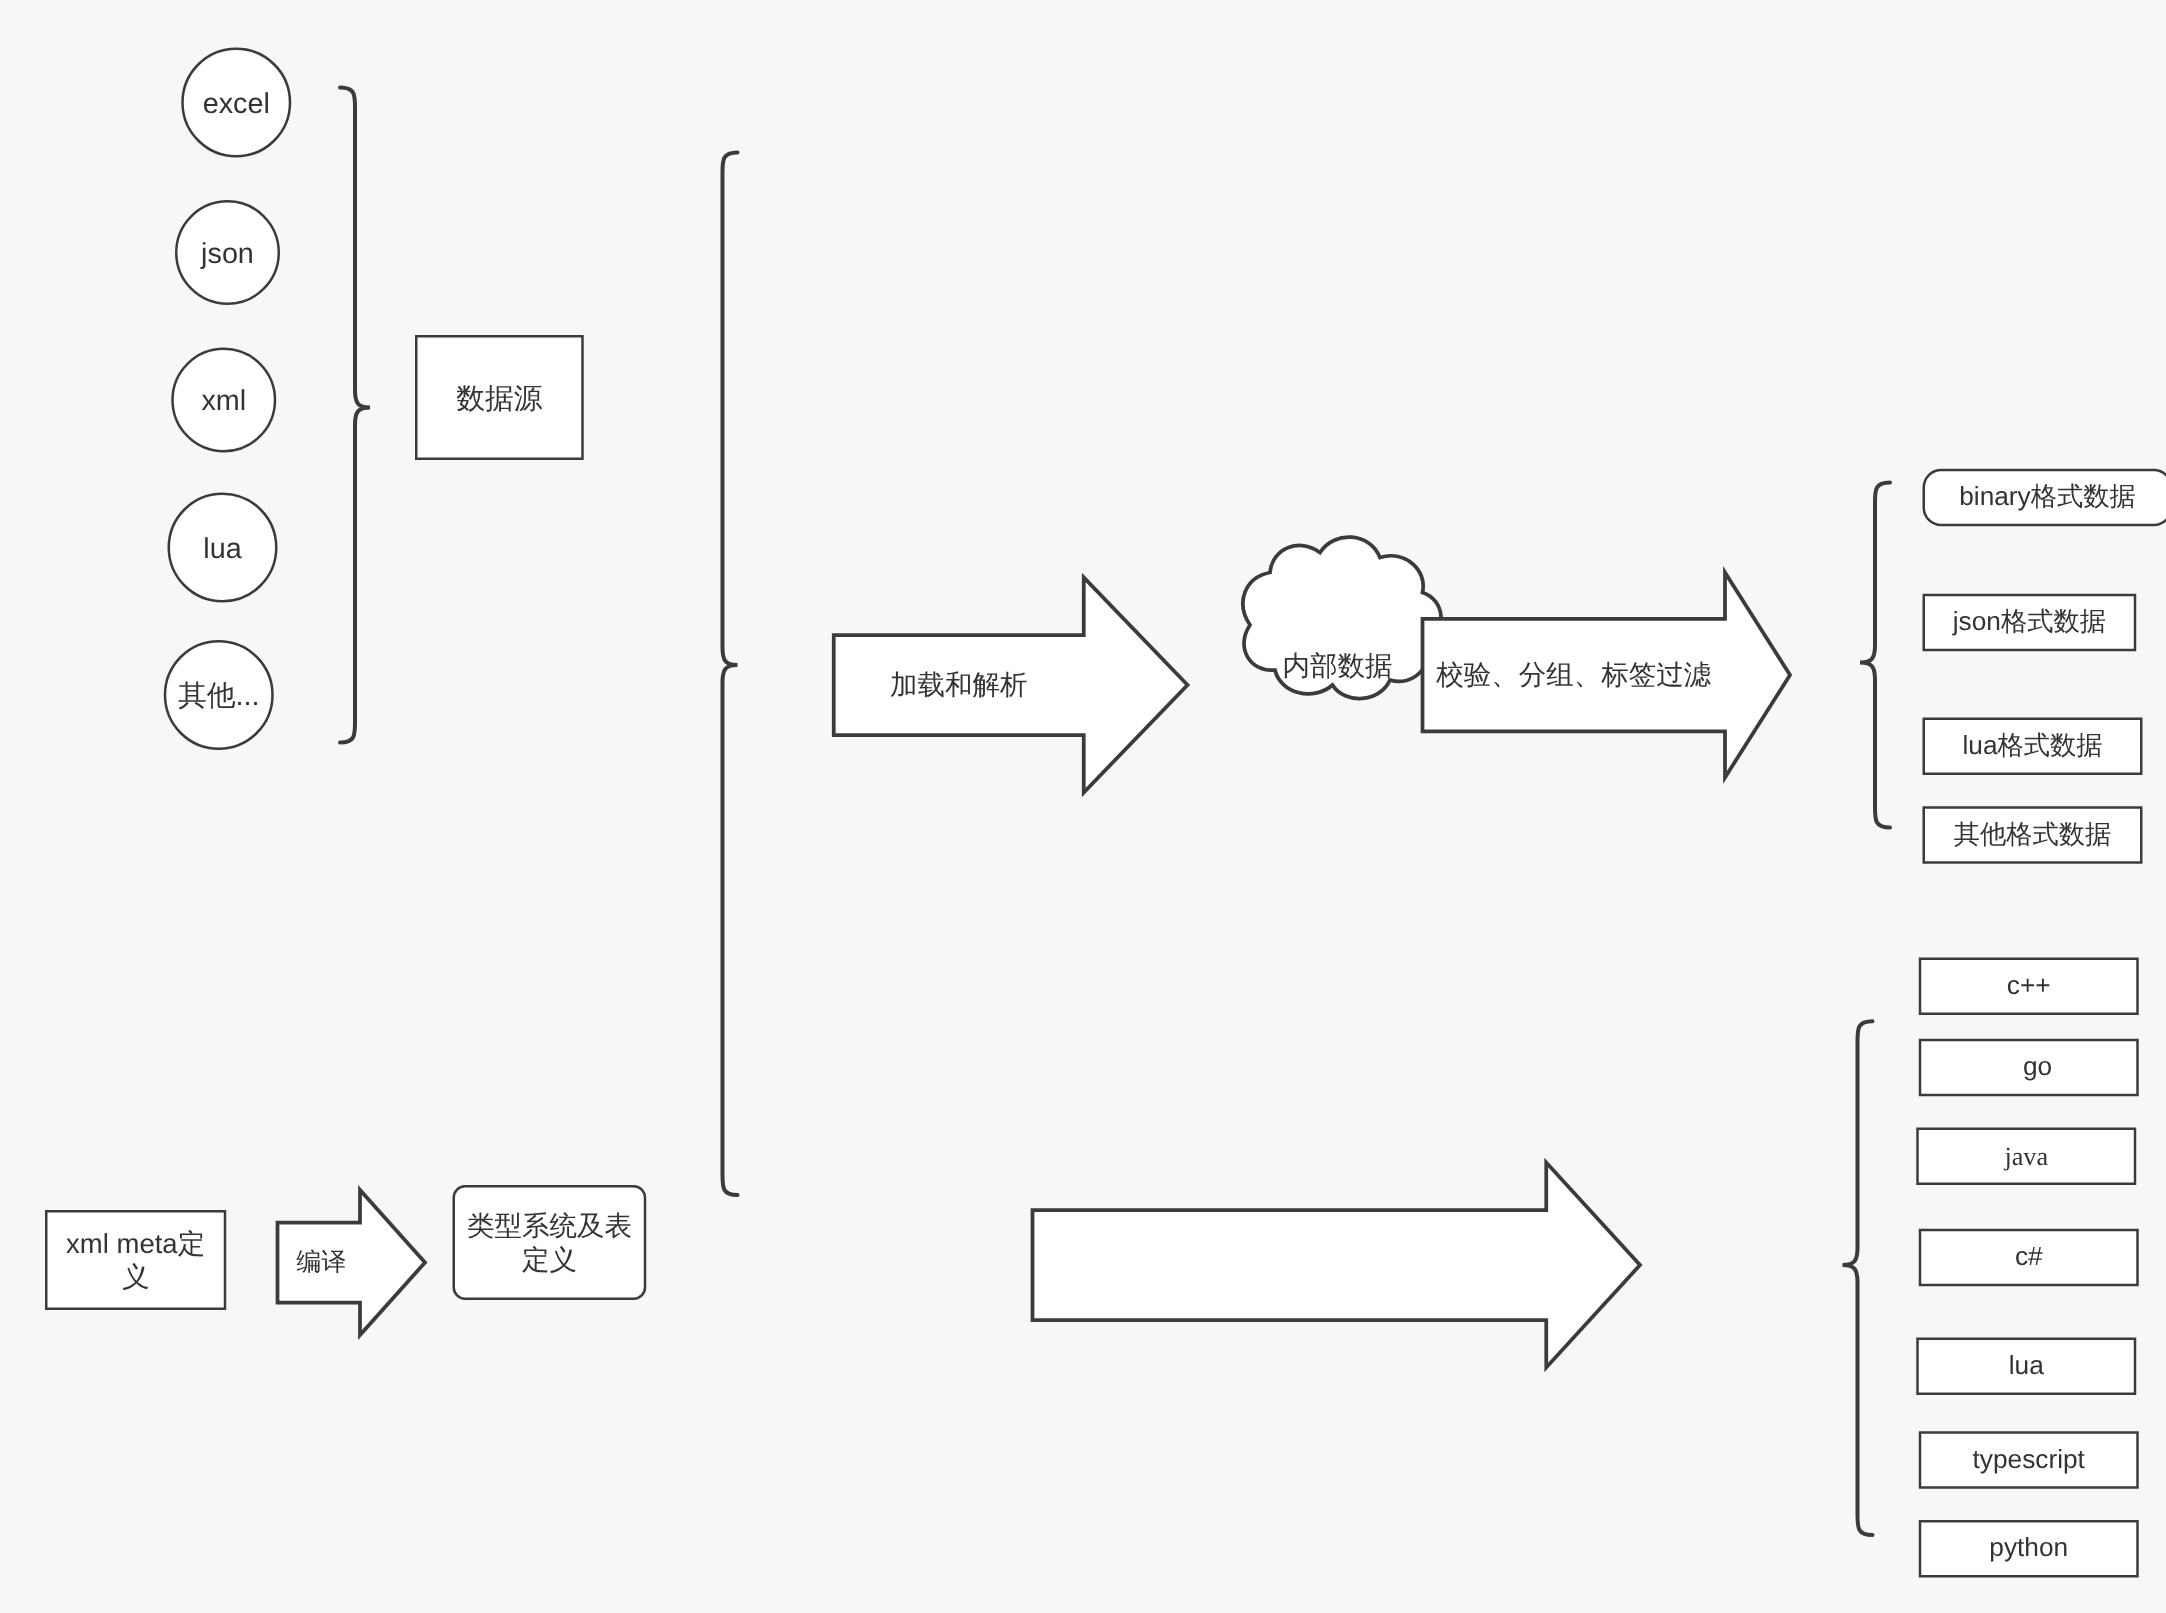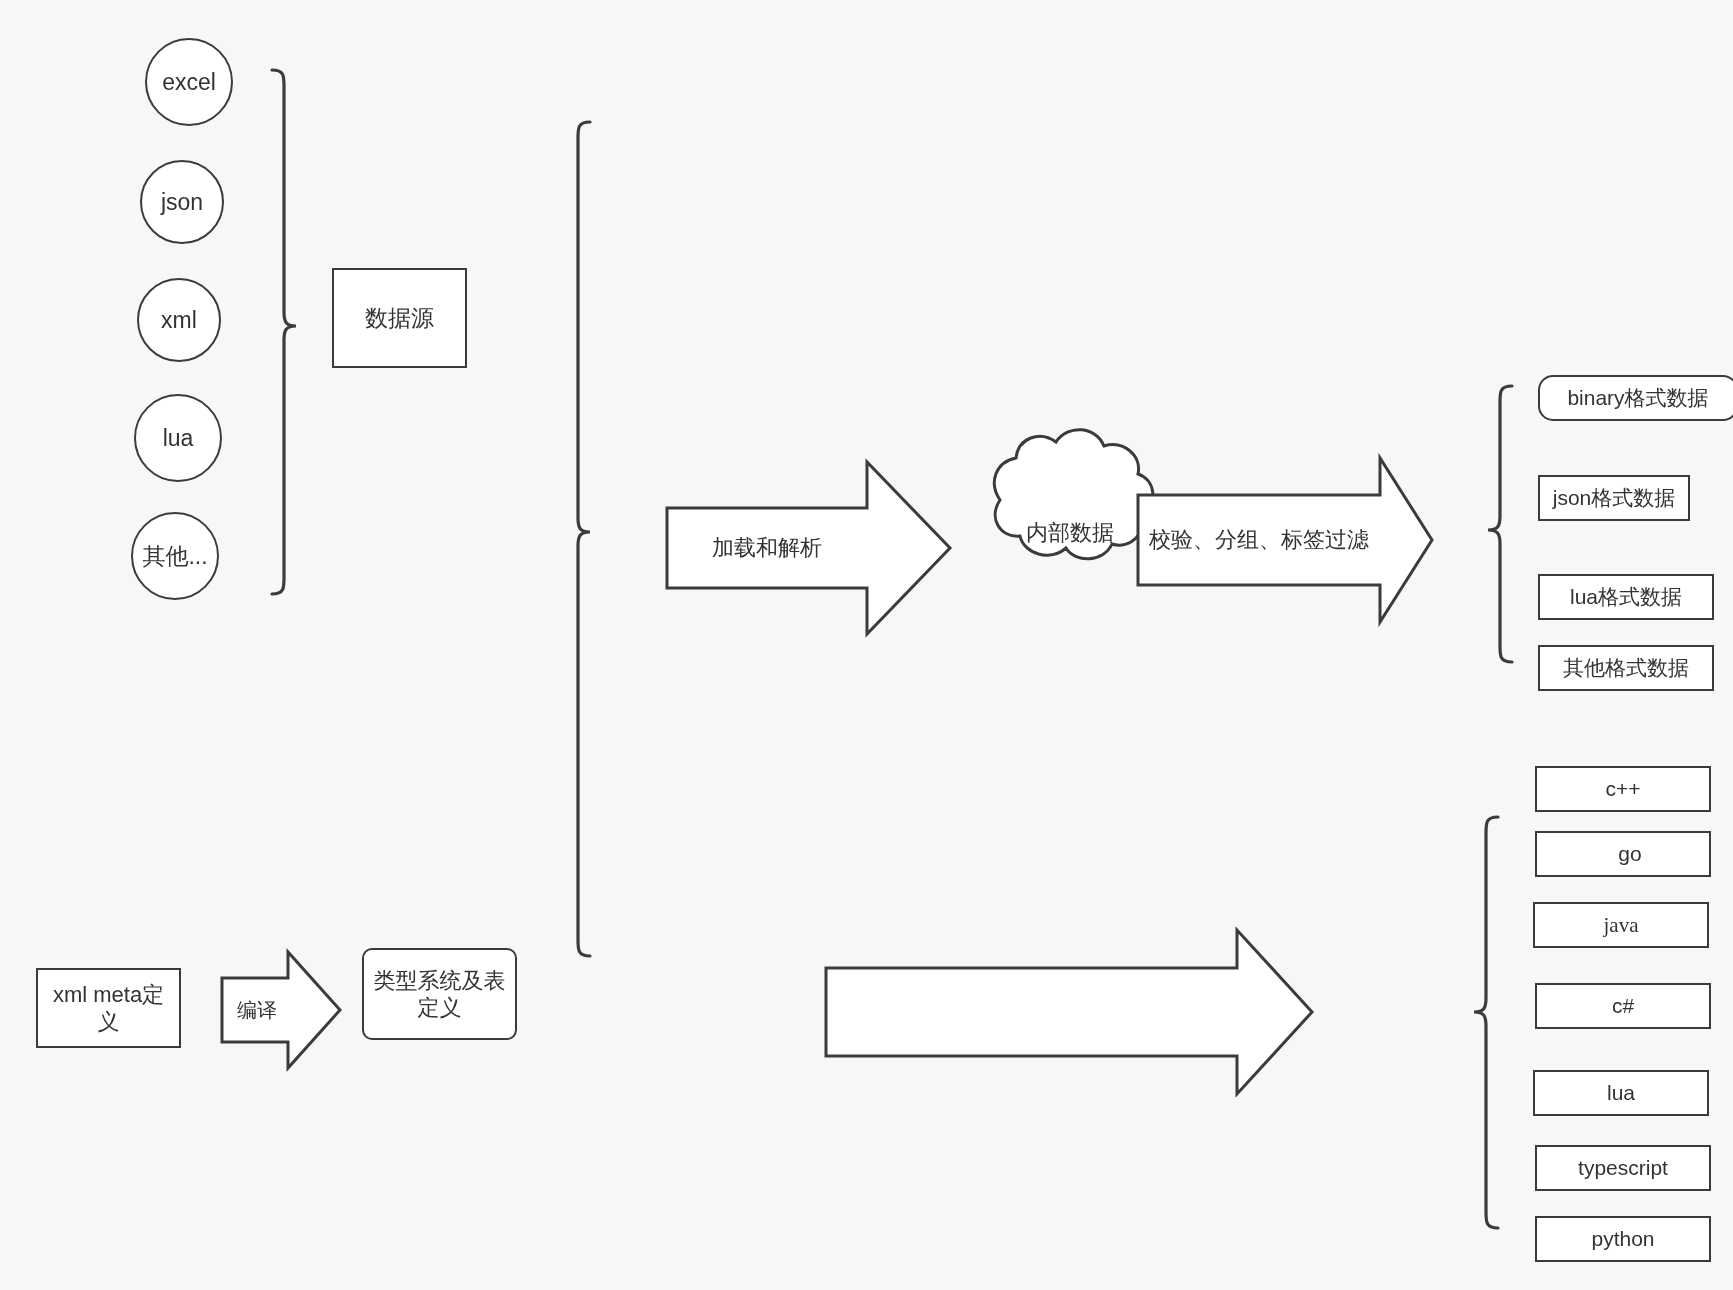--- a/index.html
+++ b/index.html
@@ -175,21 +175,21 @@
   <div class="cloud-label" style="left:1000px; top:518px; width:140px; line-height:30px;">内部数据</div>
 
   <div class="arrow-label" style="left:1138px; top:525px; width:242px; line-height:30px;">校验、分组、标签过滤</div>
 
 
   <div class="arrow-label" style="left:222px; top:995px; width:70px; line-height:30px; font-size:20px;">编译</div>
 
   <div class="node rect-sm" style="left:1538px; top:375px; width:200px; height:46px;border-radius:15px;">
     <span>binary格式数据</span>
   </div>
-  <div class="node rect-sm" style="left:1538px; top:475px; width:152px; height:46px;">
+  <div class="node rect-sm" style="left:1538px; top:475px; width:171px; height:46px;">
     <span>json格式数据</span>
   </div>
   <div class="node rect-sm" style="left:1538px; top:574px; width:176px; height:46px;">
     <span>lua格式数据</span>
   </div>
   <div class="node rect-sm" style="left:1538px; top:645px; width:176px; height:46px;">
     <span>其他格式数据</span>
   </div>
 
   <div class="node rect-sm" style="left:1535px; top:766px; width:176px; height:46px;">

